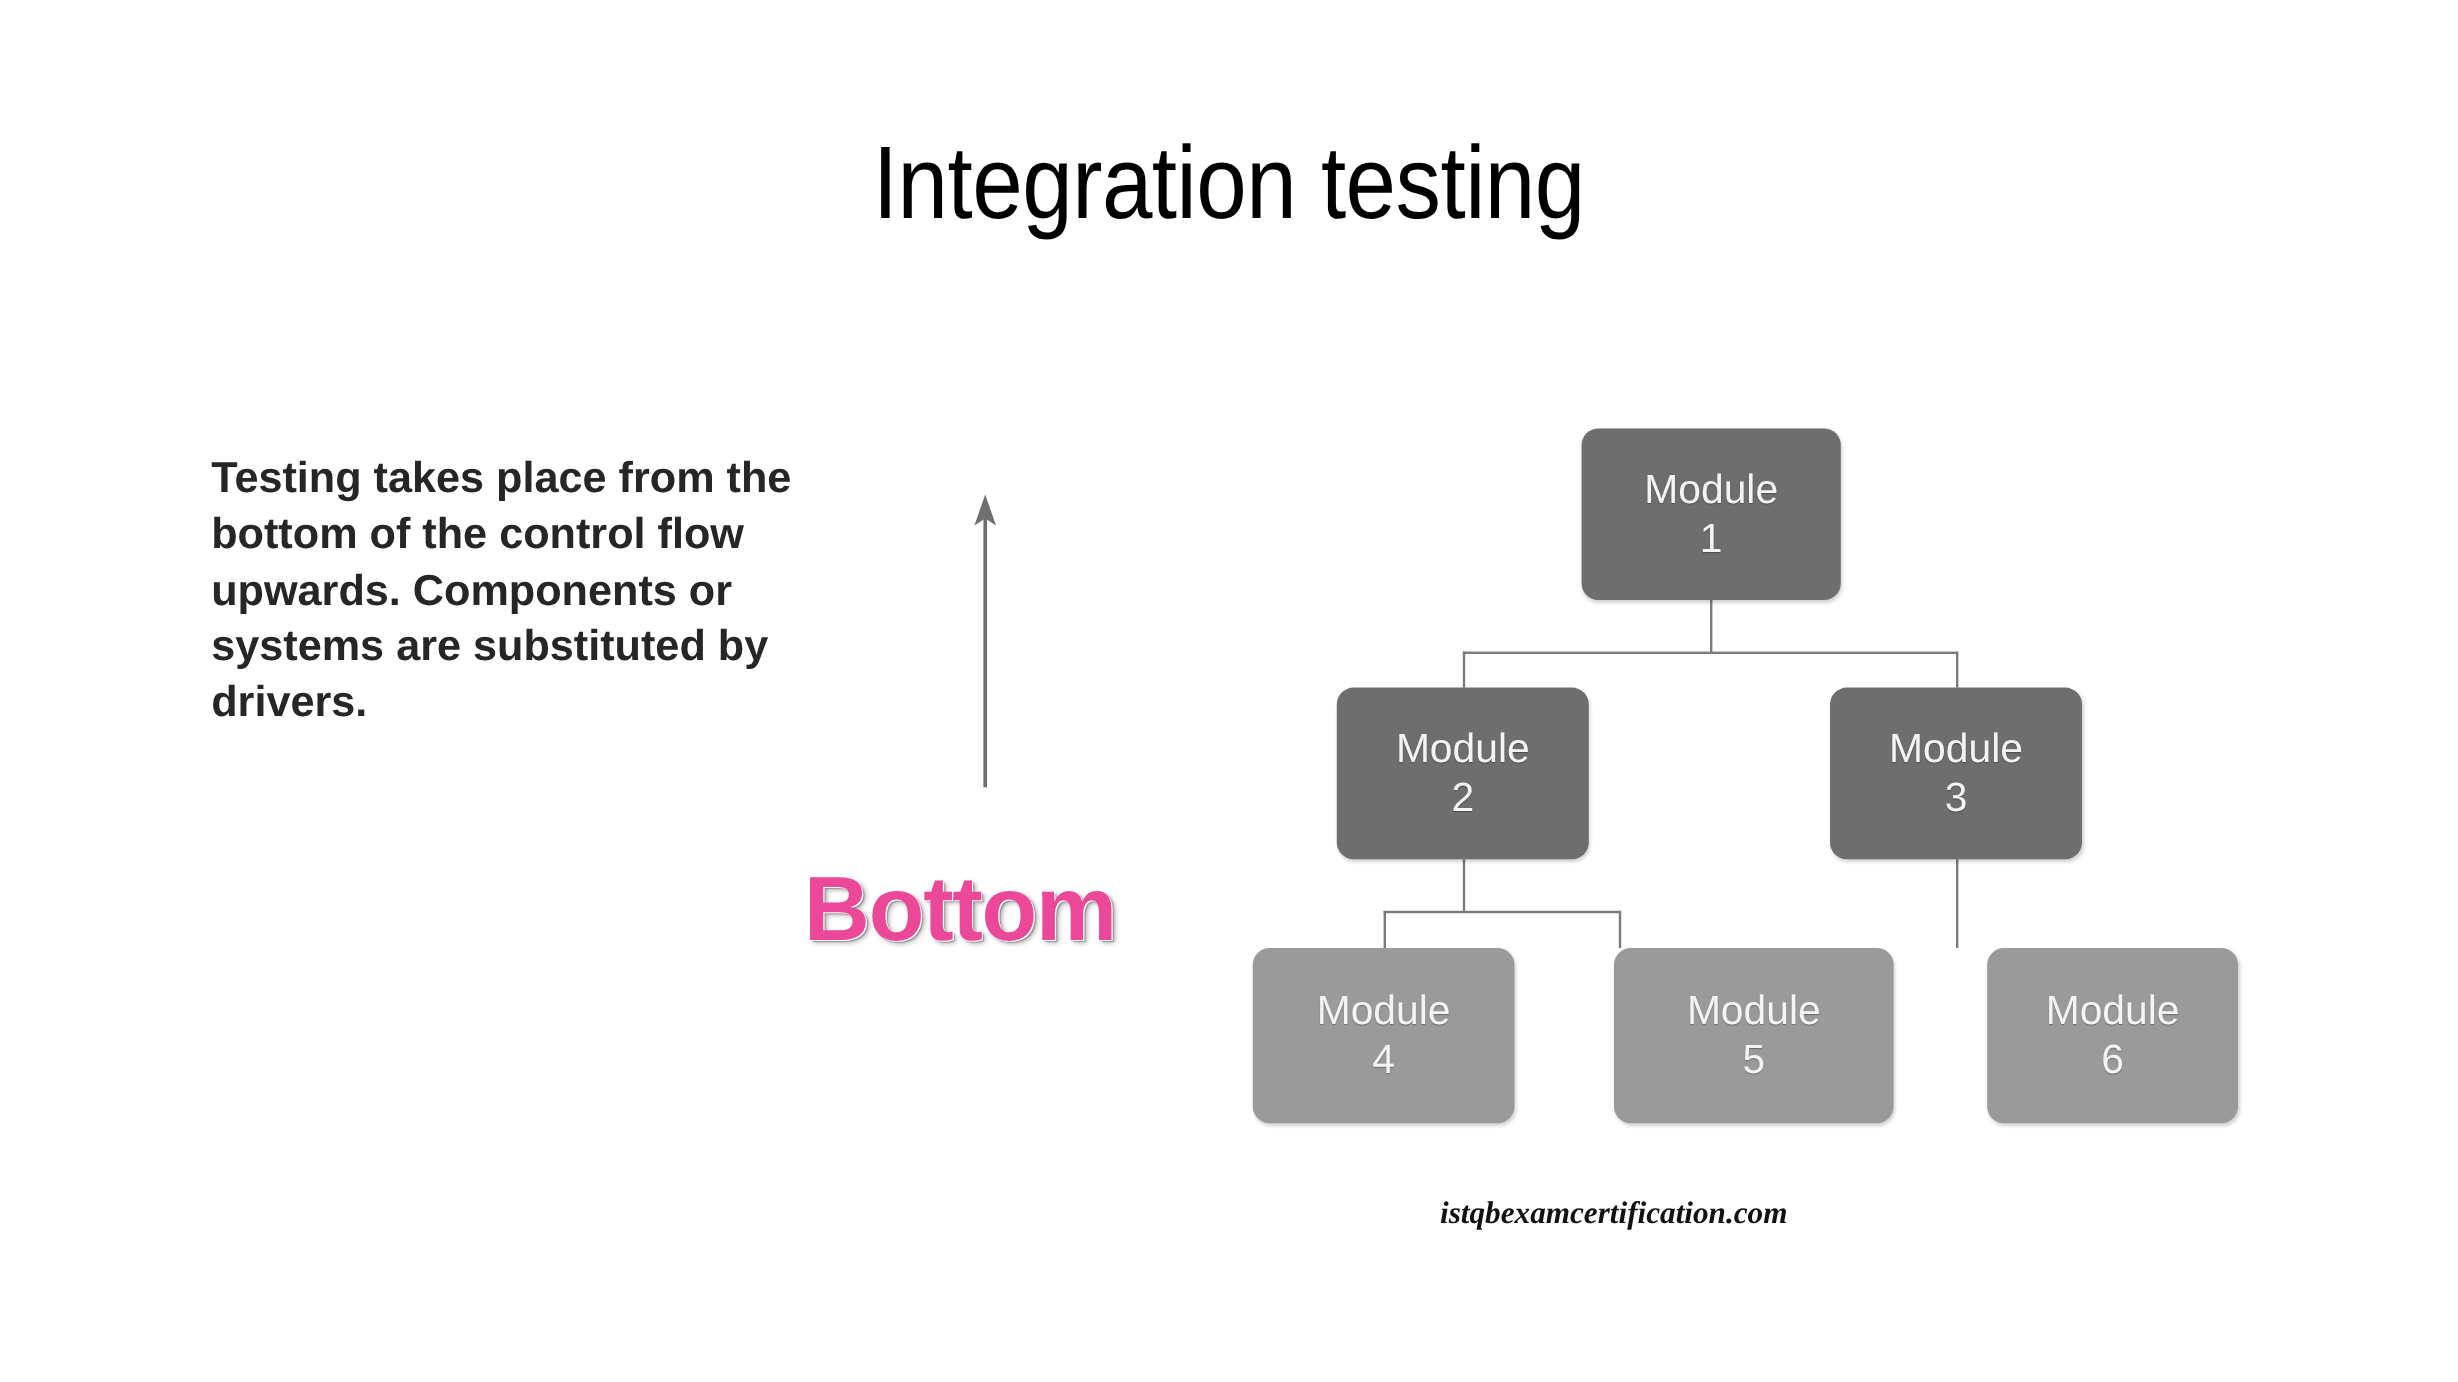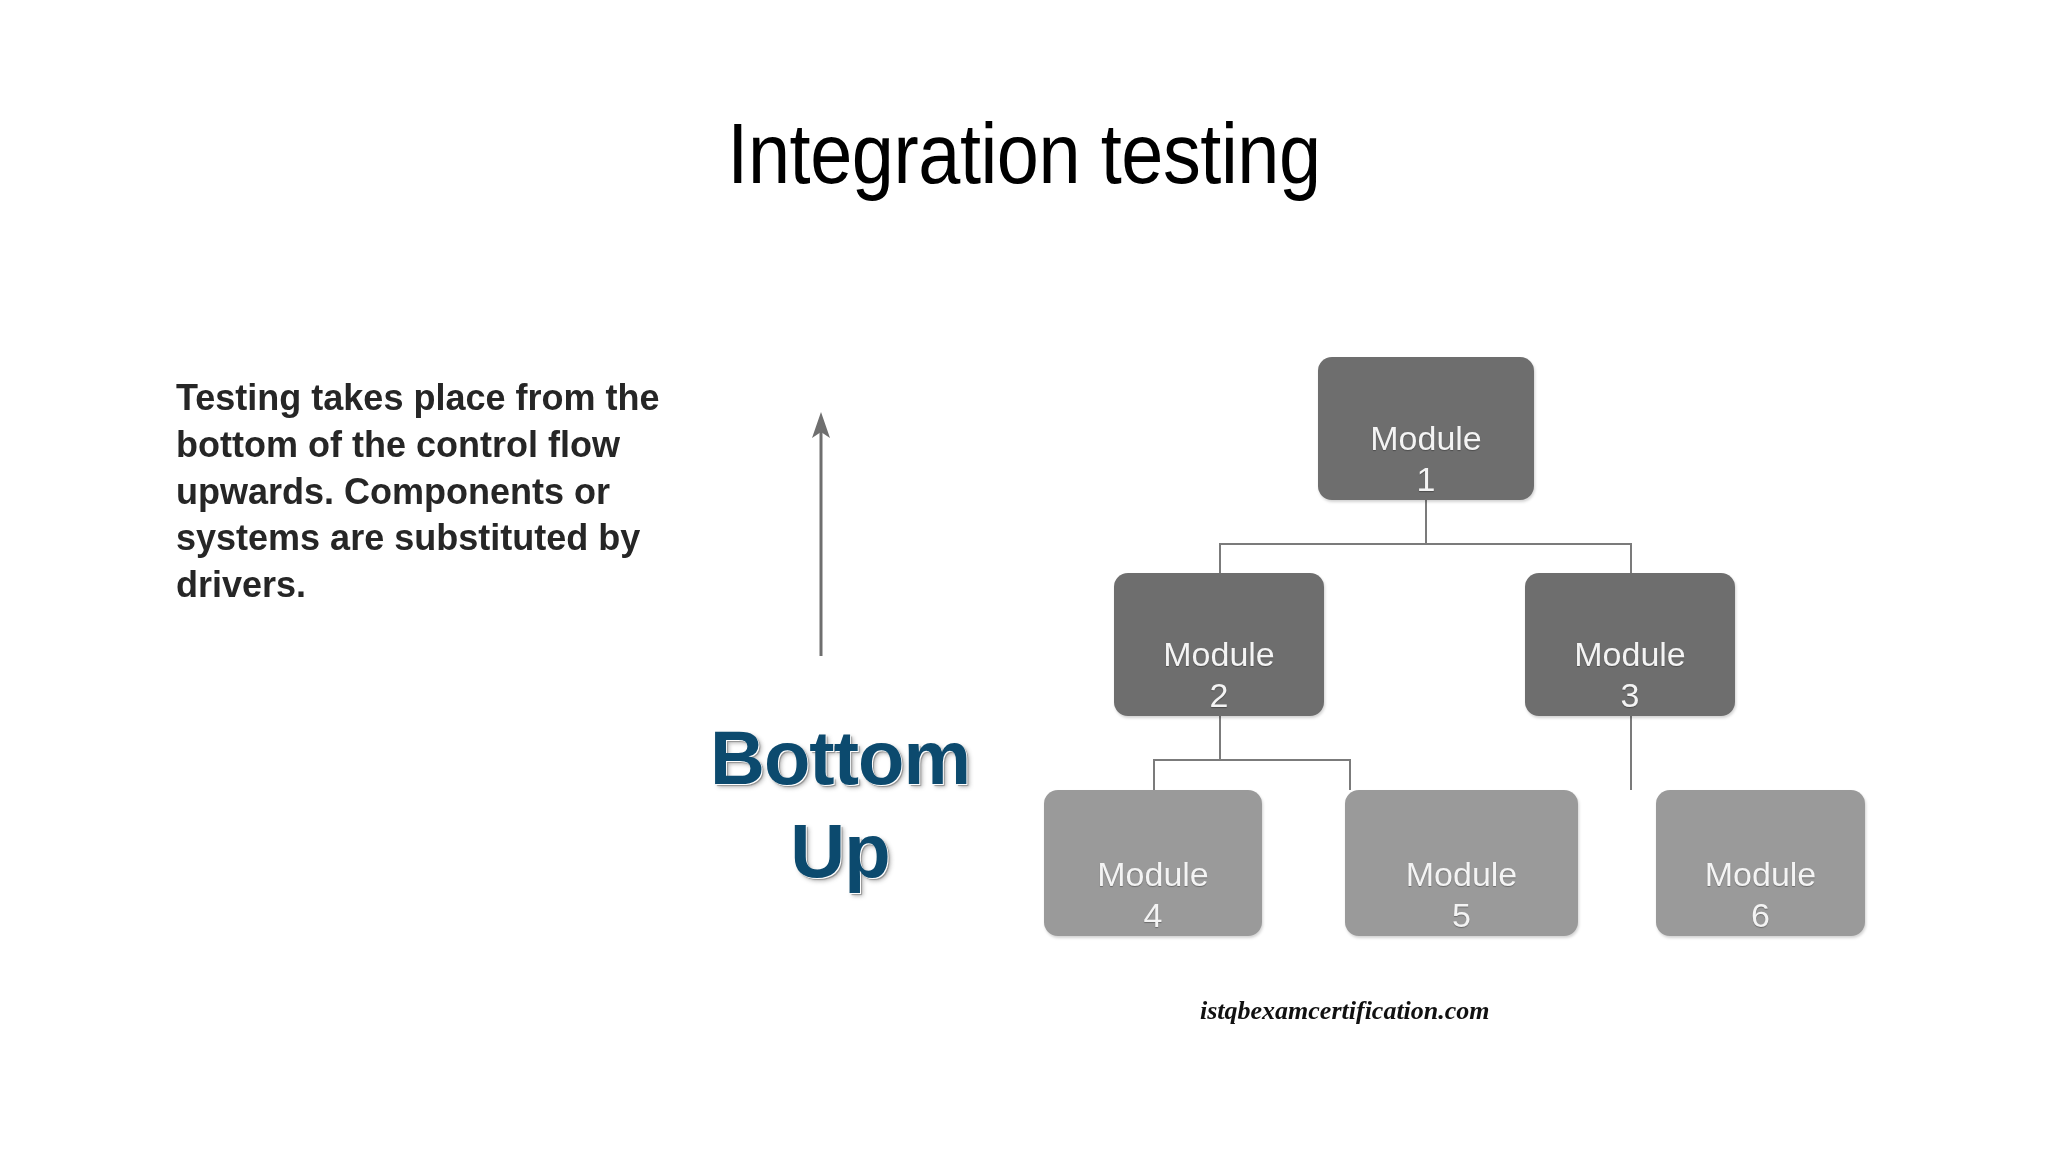--- a/index.html
+++ b/index.html
@@ -53,28 +53,28 @@
     position: absolute;
     left: 780px;
     top: 408px;
     width: 84px;
     height: 252px;
   }
 
   
   #bottom-up-label {
     position: absolute;
-    left: 620px;
+    left: 580px;
     top: 712px;
     width: 440px;
     text-align: center;
     font-family: "Liberation Sans", sans-serif;
     font-size: 76px;
     font-weight: 700;
-    color: #0c4a6e;
+    color: #ec4899;
     line-height: 1.22;
     letter-spacing: -1px;
     text-shadow:
       1px 1px 0 #ffffff,
       2px 2px 1px rgba(120,120,120,0.65),
       3px 3px 4px rgba(90,90,90,0.45);
   }
   #bottom-up-label .bu-line { display: block; }
 
   
@@ -85,21 +85,21 @@
     width: 880px;
     height: 620px;
   }
   .module-box {
     position: absolute;
     border-radius: 14px;
     box-sizing: border-box;
     display: flex;
     flex-direction: column;
     align-items: center;
-    justify-content: flex-end;
+    justify-content: center;
     color: #f4f4f4;
     font-family: "Liberation Sans", sans-serif;
     font-size: 34px;
     font-weight: 400;
     line-height: 1.20;
     box-shadow: 1px 2px 3px rgba(0,0,0,0.18);
     text-shadow: 0 1px 1px rgba(0,0,0,0.30);
   }
   .module-box .m-word { display: block; }
   .module-box .m-num { display: block; }
@@ -141,21 +141,20 @@
 
   <div id="up-arrow">
     <svg width="84" height="252" viewBox="0 0 84 252" xmlns="http://www.w3.org/2000/svg">
       <line x1="41" y1="248" x2="41" y2="16" stroke="#6f6f6f" stroke-width="3"></line>
       <polygon points="41,4 32,30 41,24 50,30" fill="#6f6f6f"></polygon>
     </svg>
   </div>
 
   <div id="bottom-up-label">
     <span class="bu-line">Bottom</span>
-    <span class="bu-line">Up</span>
   </div>
 
   <div id="module-tree">
 
     <div class="conn conn-v" style="left:405px; top:160px; height:44px;"></div>
     <div class="conn conn-h" style="left:199px; top:203px; width:412px;"></div>
     <div class="conn conn-v" style="left:199px; top:203px; height:30px;"></div>
     <div class="conn conn-v" style="left:610px; top:203px; height:30px;"></div>
 
     <div class="conn conn-v" style="left:199px; top:376px; height:44px;"></div>

